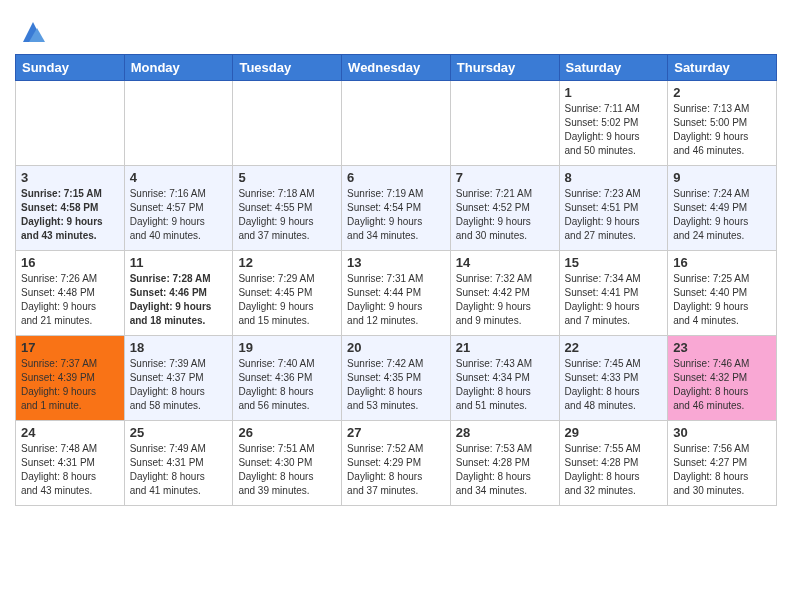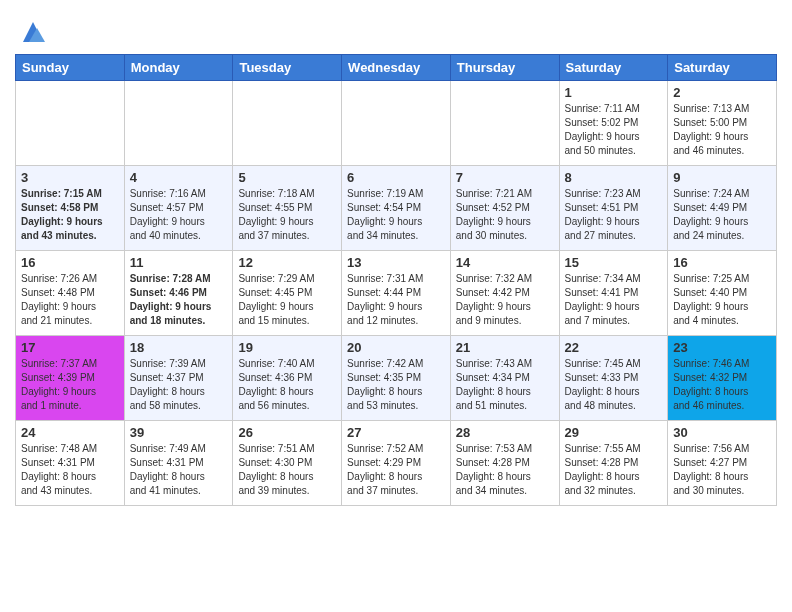--- a/index.html
+++ b/index.html
@@ -196,21 +196,21 @@
         <td><span class="day-number">15</span><span class="day-info" style="white-space: pre-line;">Sunrise: 7:34 AM
 Sunset: 4:41 PM
 Daylight: 9 hours
 and 7 minutes.</span></td>
         <td><span class="day-number">16</span><span class="day-info" style="white-space: pre-line;">Sunrise: 7:25 AM
 Sunset: 4:40 PM
 Daylight: 9 hours
 and 4 minutes.</span></td>
       </tr>
       <tr>
-        <td style="background-color: #d946ef;"><span class="day-number">17</span><span class="day-info" style="white-space: pre-line; margin-top: 46px;">Sunrise: 7:37 AM
+        <td style="background-color: #f97316;"><span class="day-number">17</span><span class="day-info" style="white-space: pre-line; margin-top: 46px;">Sunrise: 7:37 AM
 Sunset: 4:39 PM
 Daylight: 9 hours
 and 1 minute.</span></td>
         <td style="background-color: rgb(240, 244, 255);"><span class="day-number">18</span><span class="day-info" style="white-space: pre-line;">Sunrise: 7:39 AM
 Sunset: 4:37 PM
 Daylight: 8 hours
 and 58 minutes.</span></td>
         <td style="background-color: rgb(240, 244, 255);"><span class="day-number">19</span><span class="day-info" style="white-space: pre-line; margin-top: 48px;">Sunrise: 7:40 AM
 Sunset: 4:36 PM
 Daylight: 8 hours
@@ -220,31 +220,31 @@
 Daylight: 8 hours
 and 53 minutes.</span></td>
         <td style="background-color: rgb(240, 244, 255);"><span class="day-number">21</span><span class="day-info" style="white-space: pre-line;">Sunrise: 7:43 AM
 Sunset: 4:34 PM
 Daylight: 8 hours
 and 51 minutes.</span></td>
         <td style="background-color: rgb(240, 244, 255);"><span class="day-number">22</span><span class="day-info" style="white-space: pre-line;">Sunrise: 7:45 AM
 Sunset: 4:33 PM
 Daylight: 8 hours
 and 48 minutes.</span></td>
-        <td style="background-color: #0ea5e9;"><span class="day-number">23</span><span class="day-info" style="white-space: pre-line;">Sunrise: 7:46 AM
+        <td style="background-color: #f9a8d4;"><span class="day-number">23</span><span class="day-info" style="white-space: pre-line;">Sunrise: 7:46 AM
 Sunset: 4:32 PM
 Daylight: 8 hours
 and 46 minutes.</span></td>
       </tr>
       <tr>
         <td><span class="day-number">24</span><span class="day-info" style="white-space: pre-line; text-align: right;">Sunrise: 7:48 AM
 Sunset: 4:31 PM
 Daylight: 8 hours
 and 43 minutes.</span></td>
-        <td><span class="day-number">39</span><span class="day-info" style="white-space: pre-line;">Sunrise: 7:49 AM
+        <td><span class="day-number">25</span><span class="day-info" style="white-space: pre-line;">Sunrise: 7:49 AM
 Sunset: 4:31 PM
 Daylight: 8 hours
 and 41 minutes.</span></td>
         <td><span class="day-number">26</span><span class="day-info" style="white-space: pre-line;">Sunrise: 7:51 AM
 Sunset: 4:30 PM
 Daylight: 8 hours
 and 39 minutes.</span></td>
         <td><span class="day-number">27</span><span class="day-info" style="white-space: pre-line;">Sunrise: 7:52 AM
 Sunset: 4:29 PM
 Daylight: 8 hours

